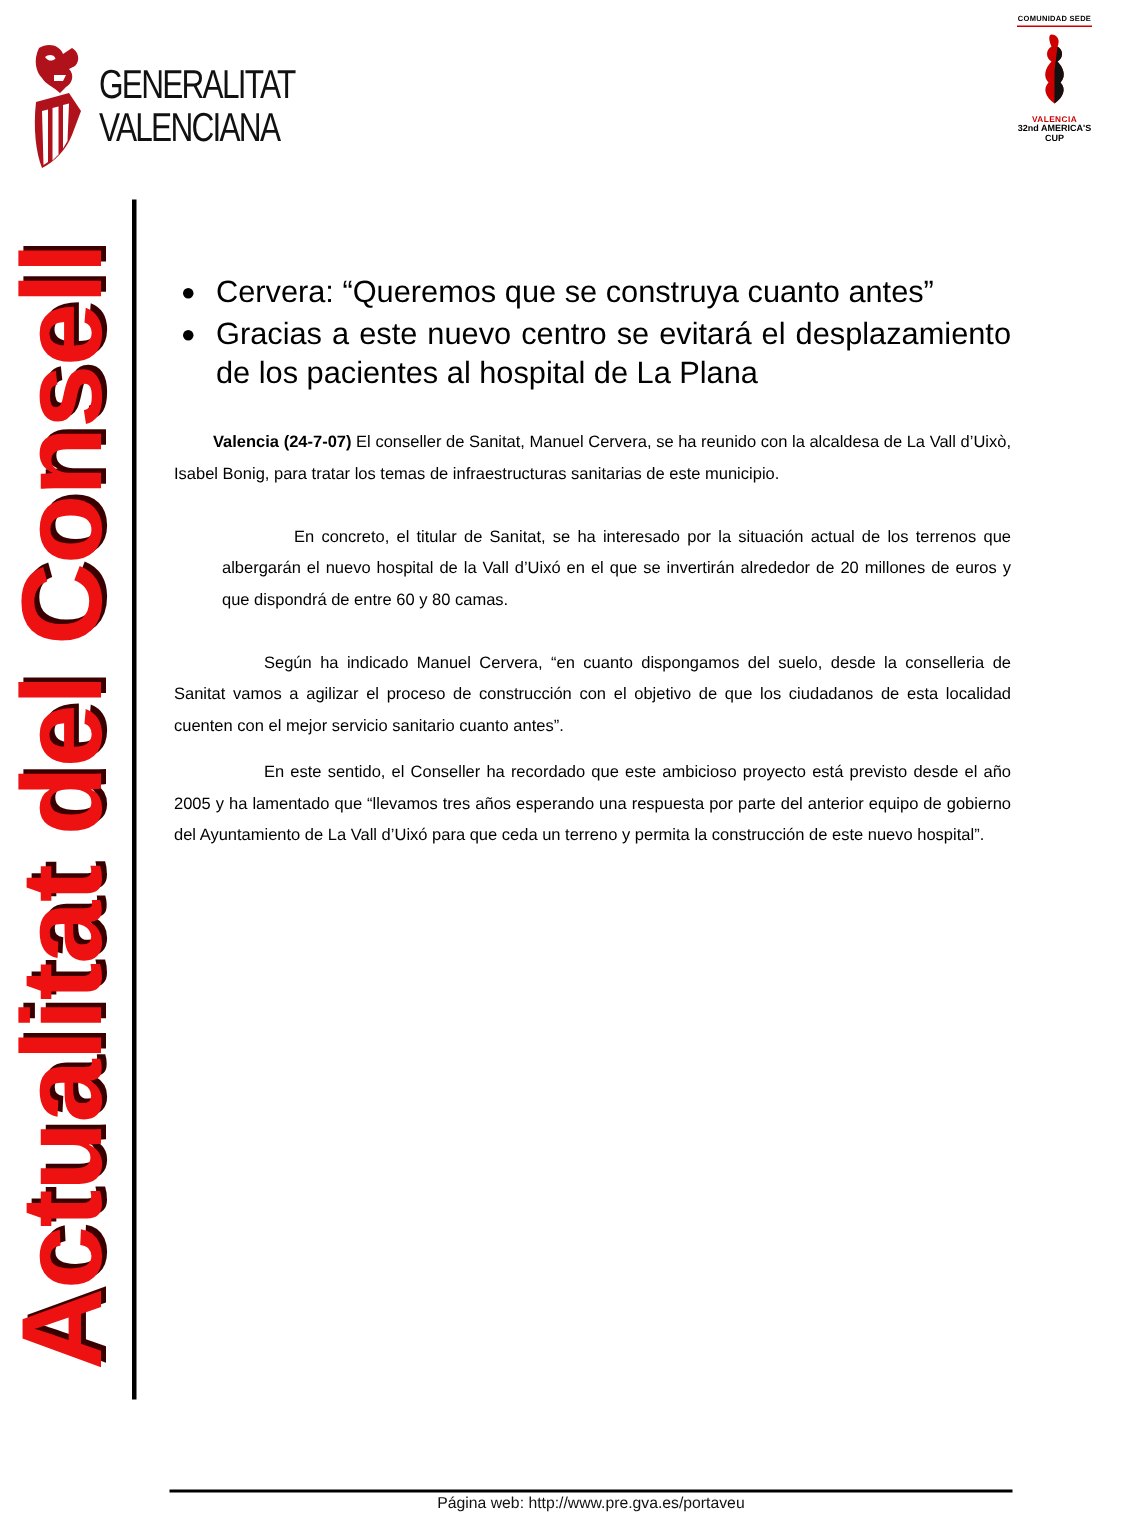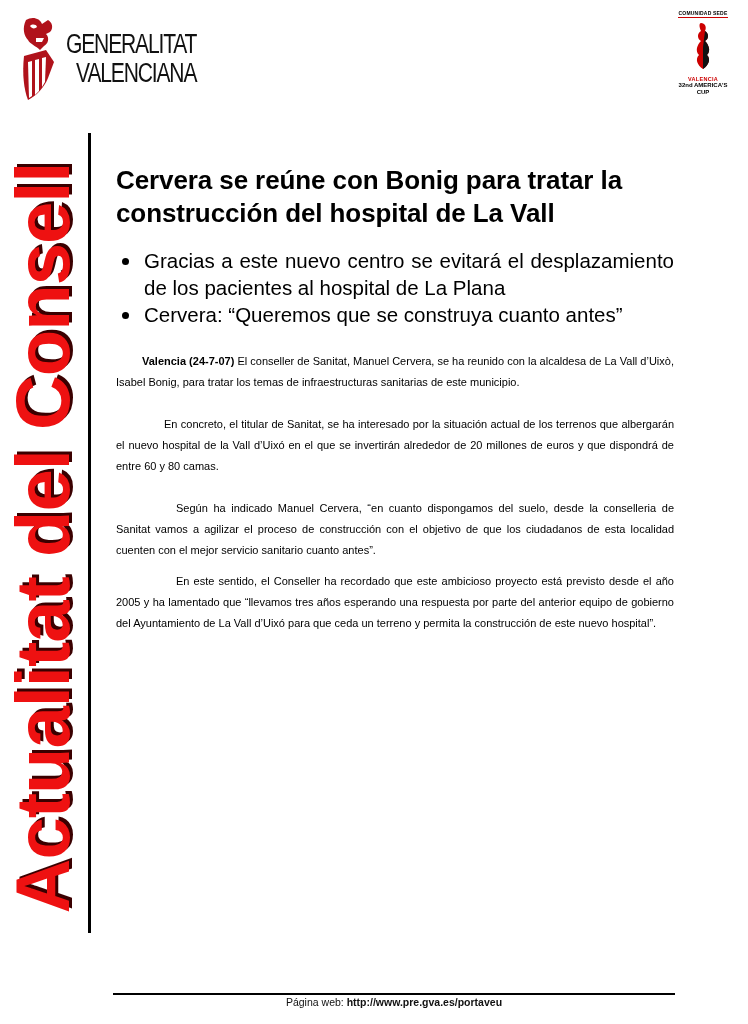--- a/index.html
+++ b/index.html
@@ -1,18 +1,18 @@
 <!DOCTYPE html>
 <html><head>
 <meta charset="utf-8">
 <style>
   html, body { margin:0; padding:0; background:#ffffff; }
   body { width:748px; height:1024px; position:relative; overflow:hidden; font-family:"Liberation Sans", sans-serif; color:#000; }
 
-  .logo-gva { position:absolute; left:18px; top:16px; width:190px; height:86px;text-align:right; }
+  .logo-gva { position:absolute; left:18px; top:28px; width:190px; height:86px; }
   .logo-gva svg { position:absolute; left:0; top:0; }
   .gva-text { position:absolute; left:48px; top:14px; font-family:"Liberation Sans", sans-serif; font-size:27px; line-height:29px; letter-spacing:-1.5px; transform:scaleX(0.78); transform-origin:left top; color:#111; font-weight:normal; }
 
   .logo-cup { position:absolute; left:672px; top:10px; width:62px; height:86px; text-align:center; }
   .cup-top { font-size:5px; font-weight:bold; letter-spacing:0.2px; border-bottom:1px solid #c00; padding-bottom:1px; margin:0 6px; }
   .cup-fig { margin:3px auto 0; width:24px; height:50px; }
   .cup-city { font-size:5.5px; font-weight:bold; color:#c00; letter-spacing:0.3px; margin-top:1px; }
   .cup-line { font-size:6px; font-weight:bold; line-height:7px; }
 
   .side-title-wrap { position:absolute; left:0; top:140px; width:85px; height:790px; }
@@ -20,29 +20,29 @@
 
   .vline { position:absolute; left:88px; top:133px; width:3px; height:800px; background:#000; }
 
   .content { position:absolute; left:116px; top:164px; width:558px; }
   .headline { font-weight:bold; font-size:26px; line-height:33px; margin:0; letter-spacing:-0.1px; }
   .bullets { margin:18px 0 0 0; padding:0; list-style:none; }
   .bullets li { position:relative; padding-left:28px; font-size:20.5px; line-height:26.5px; text-align:justify; margin-bottom:1px; }
   .bullets li .dot { position:absolute; left:6px; top:10px; width:7px; height:7px; border-radius:50%; background:#000; }
   .para { font-size:11px; line-height:21px; text-align:justify; margin:0; }
   .p1 { margin-top:22px; text-indent:26px; }
-  .p2 { margin-top:21px; text-indent:48px; }
+  .p2 { margin-top:21px; text-indent:48px;margin-left:32px; }
   .p3 { margin-top:21px; text-indent:48px; }
   .p4 { margin-top:21px; text-indent:60px; }
   .p5 { margin-top:10px; text-indent:60px; }
   .bold { font-weight:bold; }
 
   .footer-line { position:absolute; left:113px; top:993px; width:562px; height:2px; background:#000; }
   .footer { position:absolute; left:113px; top:996px; width:562px; text-align:center; font-size:10.5px; line-height:12.5px; color:#111; }
-  .footer b { font-weight:bold; }
+  .footer b { font-weight:normal; }
 </style>
 </head>
 <body>
 
 <div class="logo-gva">
   <svg width="46" height="86" viewBox="0 0 46 86">
 
     <path d="M8 4 C14 0 22 2 24 8 L30 4 C34 6 36 12 32 16 L28 18 C32 22 30 28 26 30 L22 34 C18 30 12 28 10 24 C6 20 4 12 8 4 Z" fill="#b0121b"></path>
     <path d="M12 10 C14 8 18 8 19 11 C17 13 14 13 12 10 Z" fill="#fff"></path>
     <path d="M18 22 L26 22 L24 26 L18 26 Z" fill="#fff"></path>
@@ -69,30 +69,29 @@
   <div class="cup-line">CUP</div>
 </div>
 
 <div class="side-title-wrap">
   <div class="side-title">Actualitat del Consell</div>
 </div>
 
 <div class="vline"></div>
 
 <div class="content">
-  <h1 class="headline">Cervera se reúne con Bonig para tratar la construcción del hospital de La Vall</h1>
 
   <ul class="bullets">
     <li>
       <span class="dot"></span>
-      <span>Gracias a este nuevo centro se evitará el desplazamiento de los pacientes al hospital de La Plana</span>
+      <span>Cervera: “Queremos que se construya cuanto antes”</span>
     </li>
     <li>
       <span class="dot"></span>
-      <span>Cervera: “Queremos que se construya cuanto antes”</span>
+      <span>Gracias a este nuevo centro se evitará el desplazamiento de los pacientes al hospital de La Plana</span>
     </li>
   </ul>
 
   <p class="para p1"><span class="bold">Valencia (24-7-07)</span><span> El conseller de Sanitat, Manuel Cervera, se ha reunido con la alcaldesa de La Vall d’Uixò, Isabel Bonig, para tratar los temas de infraestructuras sanitarias de este municipio.</span></p>
   <p class="para p2">En concreto, el titular de Sanitat, se ha interesado por la situación actual de los terrenos que albergarán el nuevo hospital de la Vall d’Uixó en el que se invertirán alrededor de 20 millones de euros y que dispondrá de entre 60 y 80 camas.</p>
   <p class="para p4">Según ha indicado Manuel Cervera, “en cuanto dispongamos del suelo, desde la conselleria de Sanitat vamos a agilizar el proceso de construcción con el objetivo de que los ciudadanos de esta localidad cuenten con el mejor servicio sanitario cuanto antes”.</p>
   <p class="para p5">En este sentido, el Conseller ha recordado que este ambicioso proyecto está previsto desde el año 2005 y ha lamentado que “llevamos tres años esperando una respuesta por parte del anterior equipo de gobierno del Ayuntamiento de La Vall d’Uixó para que ceda un terreno y permita la construcción de este nuevo hospital”.</p>
 </div>
 
 <div class="footer-line"></div>

